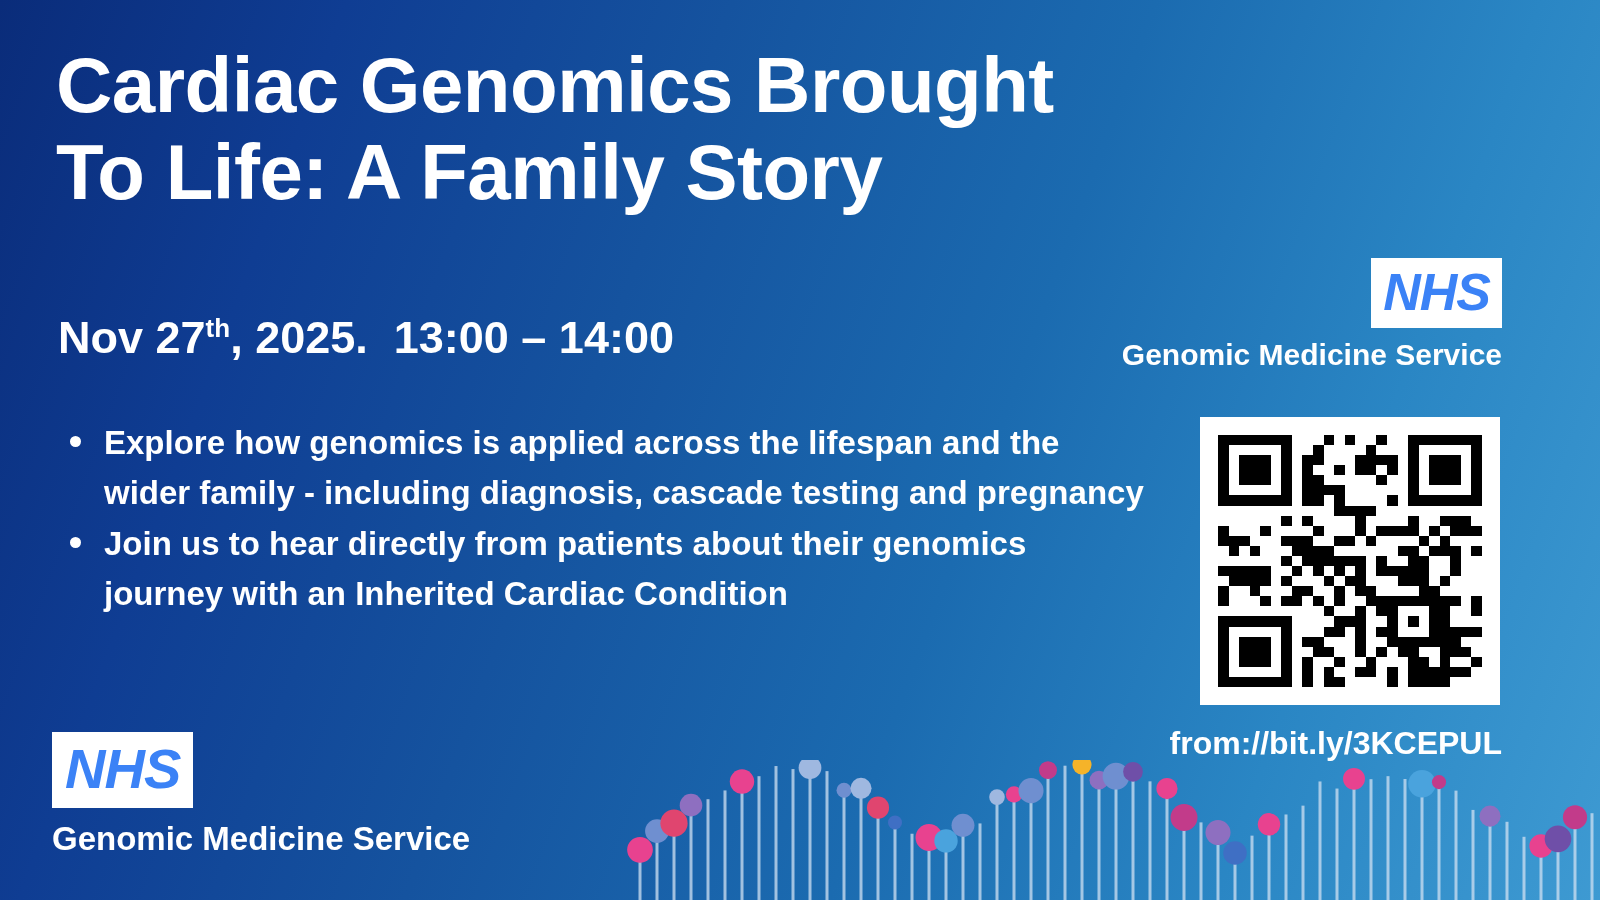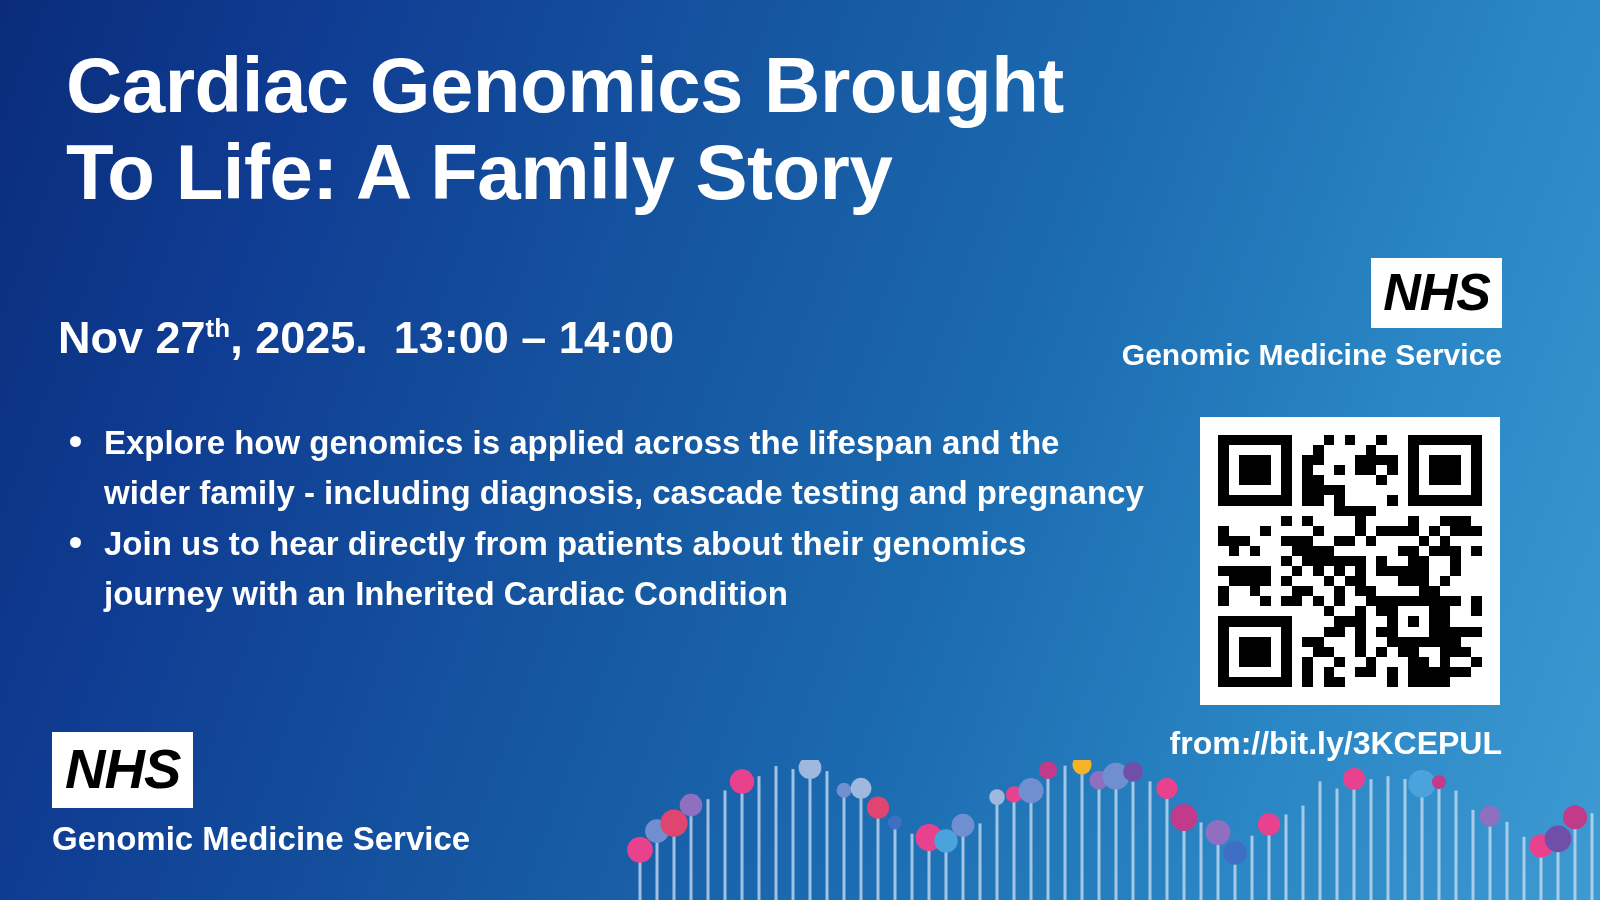--- a/index.html
+++ b/index.html
@@ -19,21 +19,20 @@
   
   #title {
     position: absolute;
     left: 56px; top: 42px;
     width: 1320px;
     font-size: 78px;
     font-weight: bold;
     line-height: 1.12;
     letter-spacing: -0.5px;
     white-space: pre-line;
-    margin-left: 10px;
   }
 
   
   #datetime {
     position: absolute;
     left: 58px; top: 312px;
     font-size: 45px;
     font-weight: bold;
     letter-spacing: 0px;
   }
@@ -61,21 +60,21 @@
     left: 8px; top: 18px;
     width: 11px; height: 11px;
     background: #ffffff;
     border-radius: 50%;
   }
 
   
   .nhs-block { position: absolute; }
   .nhs-logo {
     background: #ffffff;
-    color: #000000;
+    color: #3b82f6;
     font-weight: bold;
     font-style: italic;
     display: inline-block;
     text-align: right;
     line-height: 1;
     letter-spacing: -1px;
   }
   #nhs-top { right: 98px; top: 258px; text-align: right; }
   #nhs-top .nhs-logo {
     font-size: 52px;

